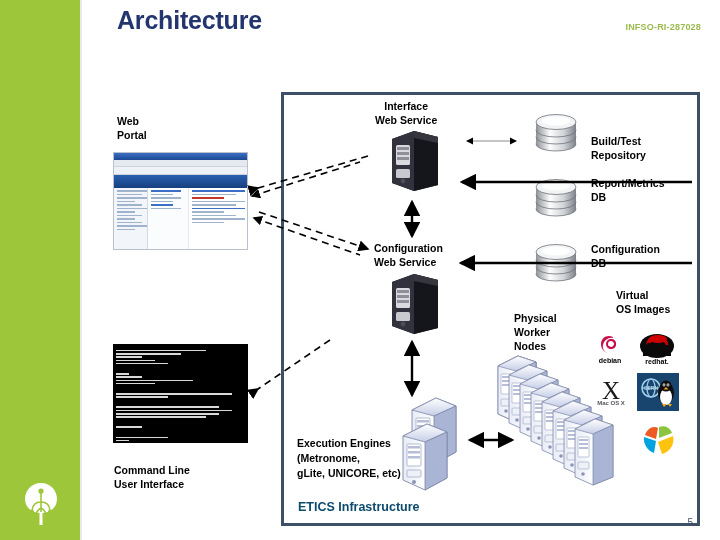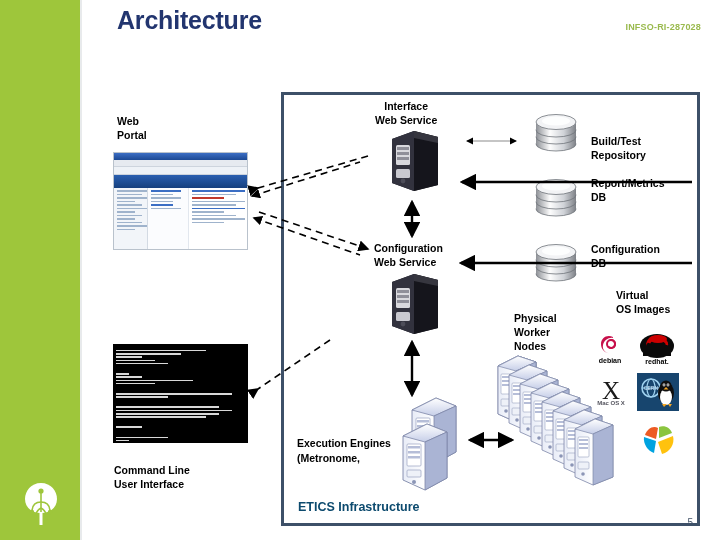--- a/index.html
+++ b/index.html
@@ -415,20 +415,21 @@
       <use href="#pcbase" x="44" y="36"></use>
       <use href="#pcbase" x="55" y="45"></use>
       <use href="#pcbase" x="66" y="54"></use>
       <use href="#pcbase" x="77" y="63"></use>
     </svg>
   </div>
 
   <div class="lbl" style="left:297px;top:436px;line-height:15px;">
     <div>Execution Engines</div>
     <div>(Metronome,</div>
+    <div>gLite, UNICORE, etc)</div>
   </div>
 
   <div style="position:absolute;left:398px;top:396px;">
     <svg width="74" height="96" viewBox="0 0 74 96">
       <g>
         <polygon points="14,14 38,2 58,10 58,56 36,68 14,58" fill="url(#pcf)" stroke="#7d87a8" stroke-width="0.9"></polygon>
         <polygon points="14,14 38,2 58,10 36,20" fill="url(#pct)" stroke="#7d87a8" stroke-width="0.8"></polygon>
         <polygon points="36,20 58,10 58,56 36,68" fill="#aab4d4" stroke="#7d87a8" stroke-width="0.8"></polygon>
         <rect x="18" y="22" width="14" height="22" rx="1" fill="#ffffff" stroke="#98a2c0" stroke-width="0.7"></rect>
         <rect x="19" y="24" width="12" height="2.5" fill="#b6bed8"></rect>

